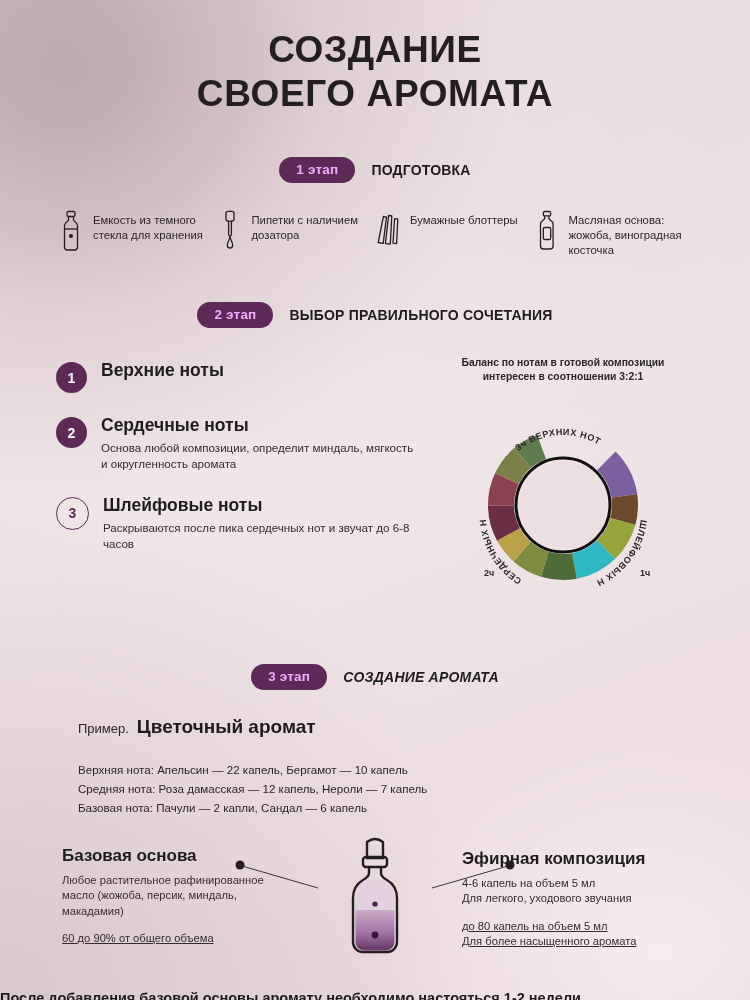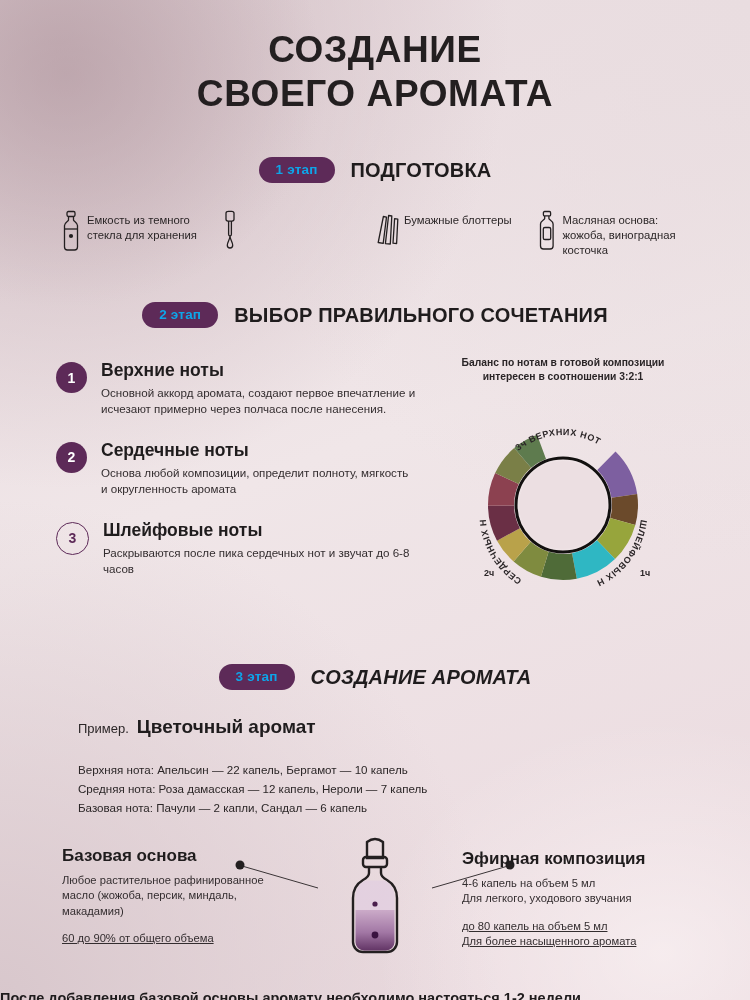--- a/index.html
+++ b/index.html
@@ -59,49 +59,49 @@
 
   
   .step-head {
     display: flex;
     align-items: center;
     justify-content: center;
     gap: 16px;
   }
   .pill {
     background: #5d2a58;
-    color: #0ea5e9;
+    color: #f0abfc;
     border-radius: 14px;
     padding: 5px 17px 6px;
     font-size: 13.5px;
     font-weight: bold;
     letter-spacing: 0.2px;
     white-space: nowrap;
   }
   .step-title {
-    font-size: 20px;
+    font-size: 14px;
     font-weight: bold;
     color: #1f1c1d;
     letter-spacing: 0.2px;
   }
   .step1-head { margin-top: 42px; }
   .step2-head { margin-top: 44px; }
   .step3-head { margin-top: 44px; }
   .step3-head .step-title { font-style: italic; }
 
   
   .stage1 {
     display: flex;
     justify-content: space-between;
     margin: 26px 58px 0 58px;
   }
   .s1-item {
     display: flex;
     align-items: flex-start;
-    gap: 3px;
+    gap: 9px;
     width: 170px;
   }
   .s1-ico {
     flex: 0 0 auto;
     width: 26px;
     height: 42px;
     margin-top: 1px;
   }
   .s1-txt {
     font-size: 11.3px;
@@ -276,20 +276,21 @@
       <div class="s1-item">
         <span class="s1-ico">
           <svg width="26" height="42" viewBox="0 0 26 42">
             <g fill="none" stroke="#231f20" stroke-width="1.3">
               <path d="M9 3.2c0-1.1 1-1.9 2.4-1.9h3.2C16 1.3 17 2.1 17 3.2v6.1c0 1-0.9 1.8-2 1.8h-4c-1.1 0-2-0.8-2-1.8z"></path>
               <path d="M11.6 11.1v13.2c0 .9.6 1.6 1.4 1.6s1.4-.7 1.4-1.6V11.1"></path>
               <path d="M13 25.9c0 3.8-2.7 6.3-2.7 9.4a2.7 2.7 0 0 0 5.4 0c0-3.1-2.7-5.6-2.7-9.4z"></path>
             </g>
           </svg>
         </span>
+        <span class="s1-txt">Пипетки с наличием дозатора</span>
       </div>
 
       <div class="s1-item">
         <span class="s1-ico">
           <svg width="26" height="42" viewBox="0 0 26 42">
             <g fill="none" stroke="#231f20" stroke-width="1.3" stroke-linejoin="round">
               <path d="M3.2 32.5 8.4 6.5l3.1.6-3.3 26.2z"></path>
               <path d="M10.4 33.6 13.6 5.5l3.2.5-1.5 28z"></path>
               <path d="M18 33.2 19.6 8.6l3.2.6-1.2 24.3z"></path>
             </g>
@@ -319,29 +320,28 @@
     </div>
 
     <div class="stage2">
 
       <div class="notes-col">
 
         <div class="note-row">
           <span class="num-circle">1</span>
           <span>
             <span class="note-h" style="display:block">Верхние ноты</span>
-            <span class="note-p" style="display:block">Основной аккорд аромата, создают первое впечатление и исчезают примерно через полчаса после нанесения.</span>
           </span>
         </div>
 
         <div class="note-row">
           <span class="num-circle">2</span>
           <span>
             <span class="note-h" style="display:block">Сердечные ноты</span>
-            <span class="note-p" style="display:block">Основа любой композиции, определит полноту, мягкость и округленность аромата</span>
+            <span class="note-p" style="display:block">Основа любой композиции, определит миндаль, мягкость и округленность аромата</span>
           </span>
         </div>
 
         <div class="note-row">
           <span class="num-circle hollow">3</span>
           <span>
             <span class="note-h" style="display:block">Шлейфовые ноты</span>
             <span class="note-p" style="display:block">Раскрываются после пика сердечных нот и звучат до 6-8 часов</span>
           </span>
         </div>

